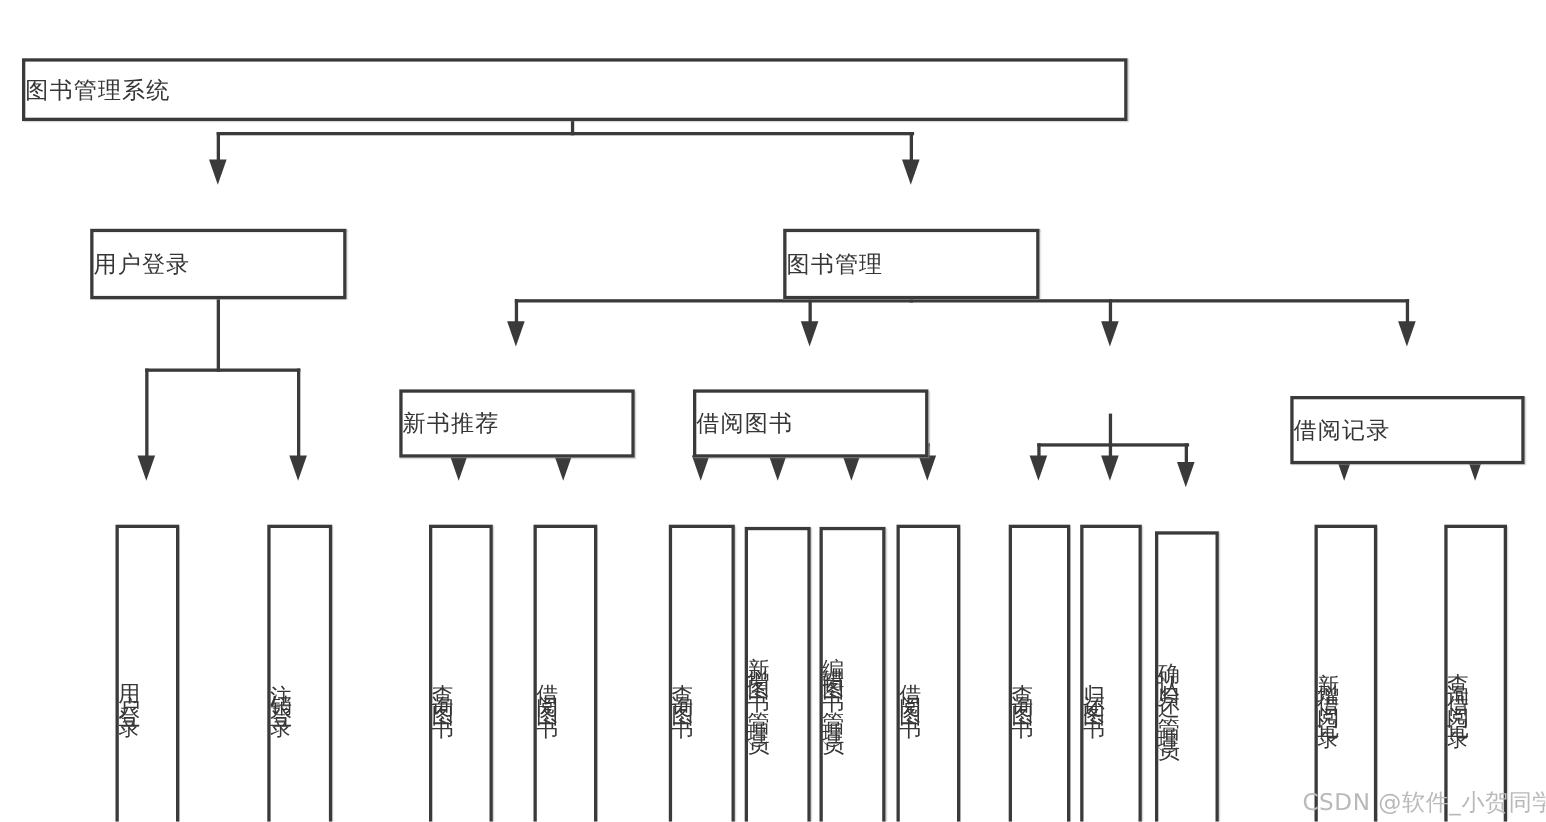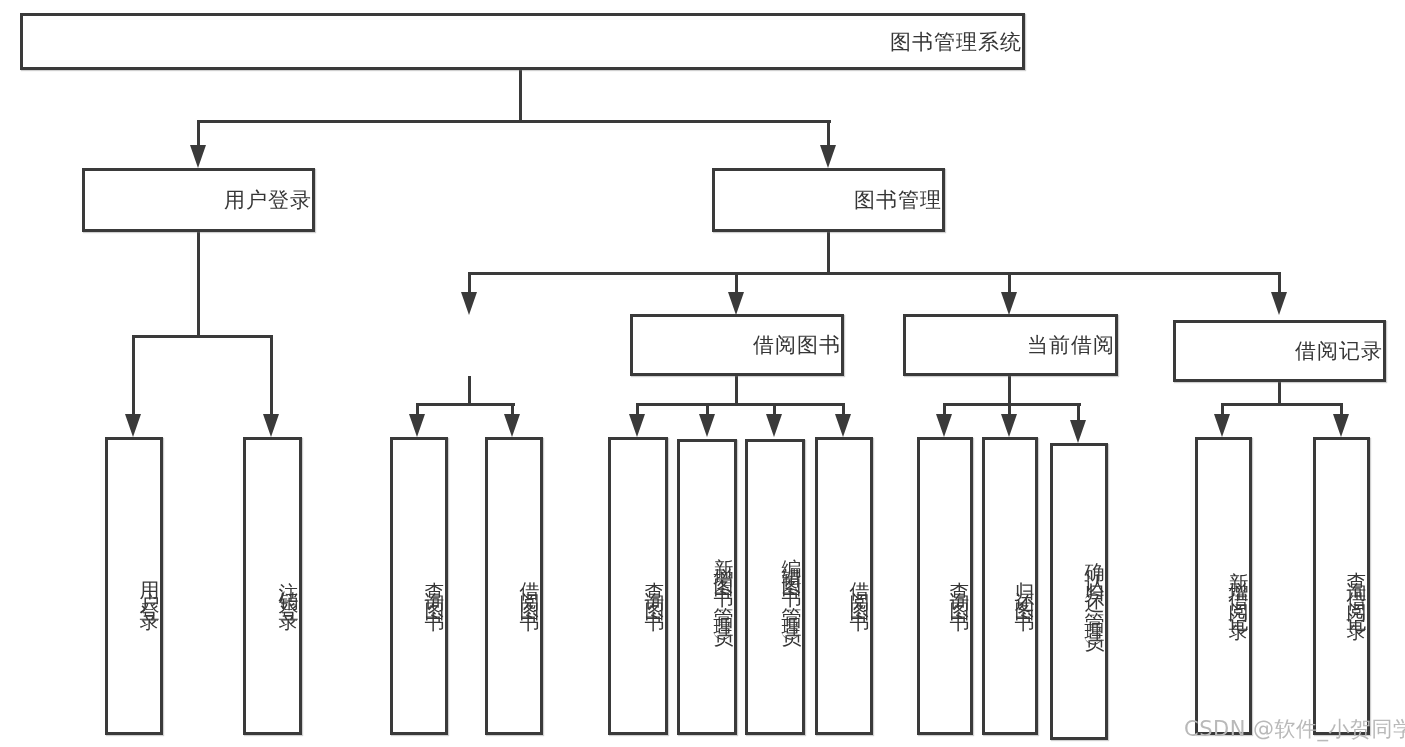--- a/index.html
+++ b/index.html
@@ -2,22 +2,23 @@
 <html><head>
 <meta charset="utf-8">
 <style>
   html,body{margin:0;padding:0;background:#fff;}
   .stage{
     position:relative;width:1405px;height:747px;background:#ffffff;
     font-family:"DejaVu Sans","Liberation Sans",sans-serif;overflow:hidden;
   }
   .box{
     position:absolute;box-sizing:border-box;border:3px solid #3a3a3a;background:#fff;
-    display:flex;align-items:center;justify-content:flex-end;color:#363636;
+    display:flex;align-items:center;justify-content:flex-start;color:#363636;
     box-shadow:1px 1px 1px rgba(120,120,120,.35);
+    margin-top:40px;
   }
   .hlabel{font-size:21px;letter-spacing:1px;}
   .vtext{
     writing-mode:vertical-rl;text-orientation:mixed;
     font-size:20px;letter-spacing:10px;line-height:1;color:#363636;
   }
   .vline{position:absolute;width:3px;background:#3a3a3a;}
   .hline{position:absolute;height:3px;background:#3a3a3a;}
   .arrow{
     position:absolute;width:0;height:0;
@@ -98,25 +99,25 @@
     <span>图书管理系统</span>
   </div>
 
   <div class="box hlabel" style="left:82px;top:168px;width:233px;height:64px">
     <span>用户登录</span>
   </div>
   <div class="box hlabel" style="left:712px;top:168px;width:233px;height:64px">
     <span>图书管理</span>
   </div>
 
+  <div class="box hlabel" style="left:363px;top:314px;width:214px;height:62px">
+    <span>新书推荐</span>
+  </div>
   <div class="box hlabel" style="left:630px;top:314px;width:214px;height:62px">
     <span>借阅图书</span>
-  </div>
-  <div class="box hlabel" style="left:903px;top:314px;width:215px;height:62px">
-    <span>当前借阅</span>
   </div>
   <div class="box hlabel" style="left:1173px;top:320px;width:213px;height:62px">
     <span>借阅记录</span>
   </div>
 
   <div class="box" style="left:105px;top:437px;width:58px;height:298px">
     <span class="vtext">用户登录</span>
   </div>
   <div class="box" style="left:243px;top:437px;width:59px;height:298px">
     <span class="vtext">注销登录</span>

